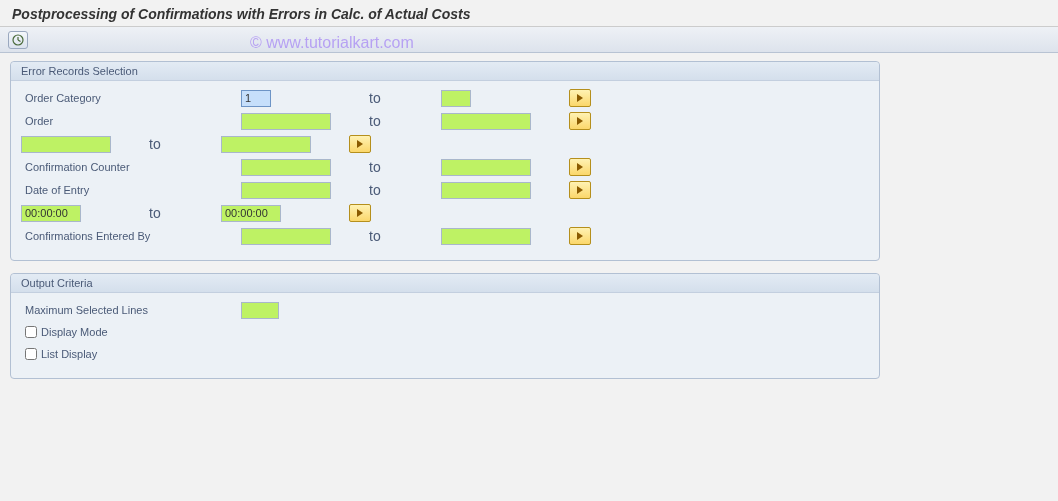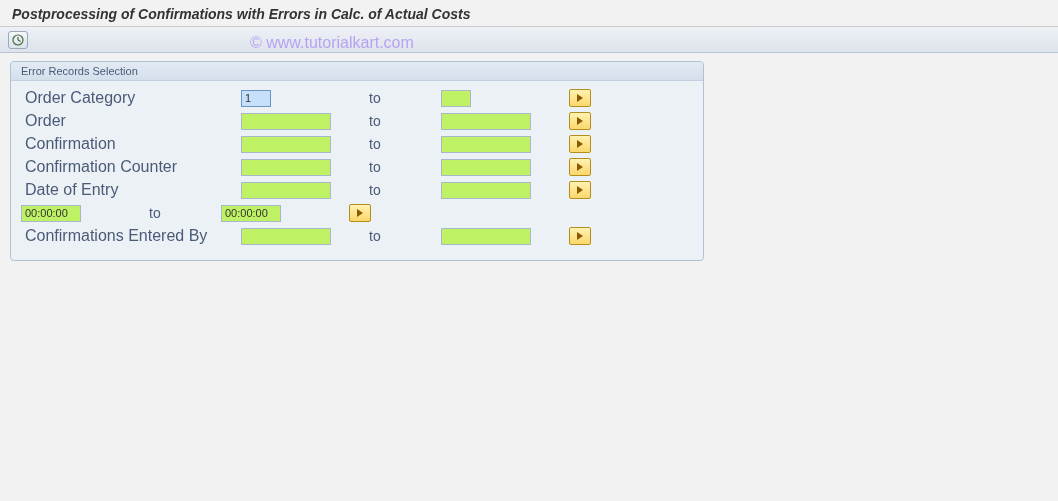--- a/index.html
+++ b/index.html
@@ -62,21 +62,21 @@
     }
     .row {
       display: flex;
       align-items: center;
       height: 22px;
       margin-bottom: 1px;
     }
     .label {
       width: 220px;
       color: #4a5a77;
-      font-size: 16px;
+      font-size: 11px;
       padding-left: 4px;
     }
     .field-from { width: 120px; }
     .to-label { width: 80px; color: #4a5a77; font-size: 14px; padding-left: 8px; }
     .field-to { width: 120px; }
     .multi-btn-col { width: 56px; padding-left: 8px; }
     input.txt {
       border: 1px solid #a9b7cb;
       background: #bef264;
       height: 17px;
@@ -125,21 +125,21 @@
       position: absolute;
       top: 34px;
       left: 250px;
       color: #8b5cf6;
       opacity: 0.5;
       font-size: 16px;
       font-family: Arial, sans-serif;
       pointer-events: none;
     }
     .container {
-      width: 694px;
+      width: 870px;
     }
   </style>
 </head>
 <body>
 
 <div class="title-bar">
   <span>Postprocessing of Confirmations with Errors in Calc. of Actual Costs</span>
 </div>
 
 <div class="toolbar">
@@ -177,21 +177,20 @@
           <div class="label">Order</div>
           <div class="field-from"><input class="txt med" value="" style=""></div>
           <div class="to-label">to</div>
           <div class="field-to"><input class="txt med" value="" style=""></div>
           <div class="multi-btn-col"><div class="multi-btn">
                 <span class="arrow-icon"></span>
               </div></div>
         </div>
 
         <div class="row">
-          <div class="label">Confirmation</div>
           <div class="field-from"><input class="txt med" value="" style=""></div>
           <div class="to-label">to</div>
           <div class="field-to"><input class="txt med" value="" style=""></div>
           <div class="multi-btn-col"><div class="multi-btn">
                 <span class="arrow-icon"></span>
               </div></div>
         </div>
 
         <div class="row">
           <div class="label">Confirmation Counter</div>
@@ -228,15 +227,36 @@
           <div class="to-label">to</div>
           <div class="field-to"><input class="txt med" value="" style=""></div>
           <div class="multi-btn-col"><div class="multi-btn">
                 <span class="arrow-icon"></span>
               </div></div>
         </div>
 
       </div>
     </div>
 
+    <div class="group-box">
+      <div class="group-title">Output Criteria</div>
+      <div class="group-body">
+
+        <div class="row">
+          <div class="label">Maximum Selected Lines</div>
+          <div class="field-from"><input class="txt short" style="width: 38px;" value=""></div>
+        </div>
+
+        <div class="chk-row">
+          <input type="checkbox" style="">
+          <span style="color:#4a5a77">Display Mode</span>
+        </div>
+
+        <div class="chk-row">
+          <input type="checkbox" style="">
+          <span style="color:#4a5a77">List Display</span>
+        </div>
+
+      </div>
+    </div>
 
   </div>
 </div>
 
 </body></html>

